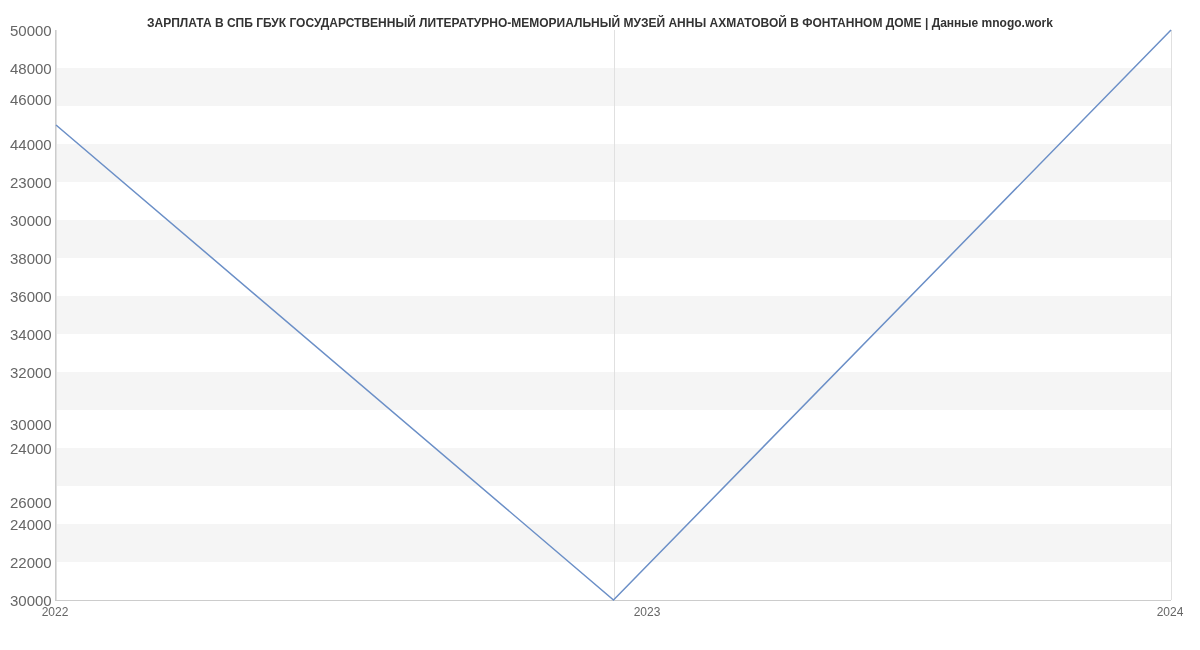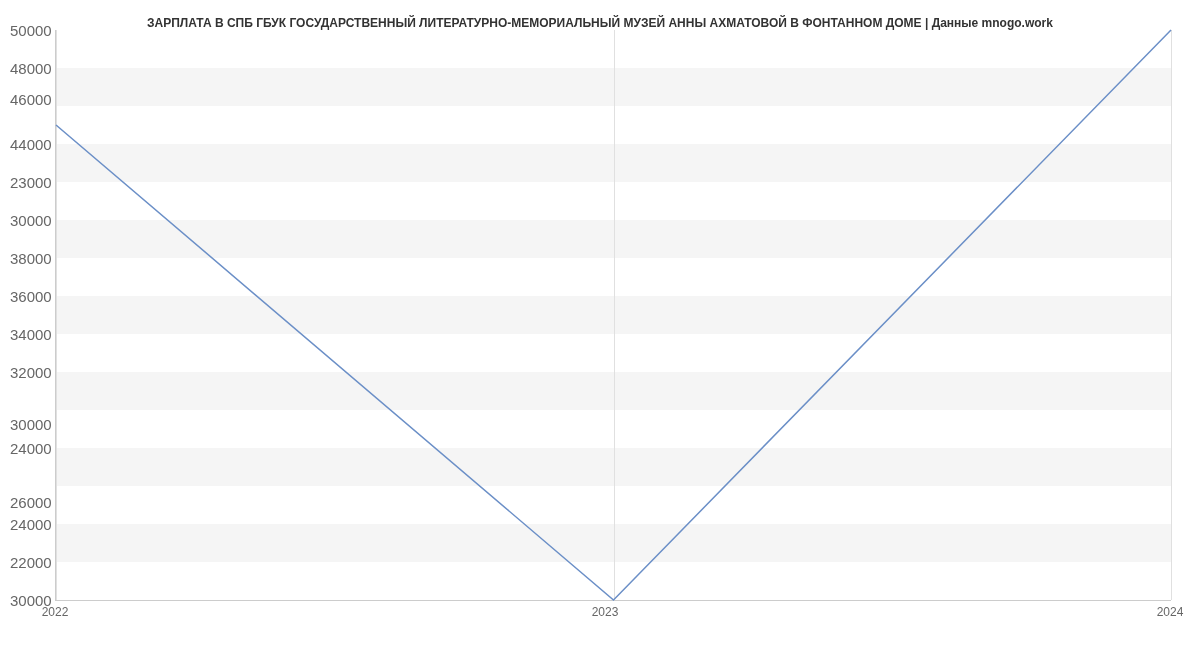--- a/index.html
+++ b/index.html
@@ -100,15 +100,15 @@
     <div class="y-tick-label" style="top: 334px;">34000</div>
     <div class="y-tick-label" style="top: 296px;">36000</div>
     <div class="y-tick-label" style="top: 258px;">38000</div>
     <div class="y-tick-label" style="top: 220px;">30000</div>
     <div class="y-tick-label" style="top: 182px;">23000</div>
     <div class="y-tick-label" style="top: 144px;">44000</div>
     <div class="y-tick-label" style="top: 99px;">46000</div>
     <div class="y-tick-label" style="top: 68px;">48000</div>
     <div class="y-tick-label" style="top: 30px;">50000</div>
     <div class="x-tick-label" style="left: 55px;">2022</div>
-    <div class="x-tick-label" style="left: 605px; text-align: center;">2023</div>
+    <div class="x-tick-label" style="left: 647px; text-align: center;">2023</div>
     <div class="x-tick-label" style="left: 1170px;">2024</div>
   </div>
 
 </body></html>

